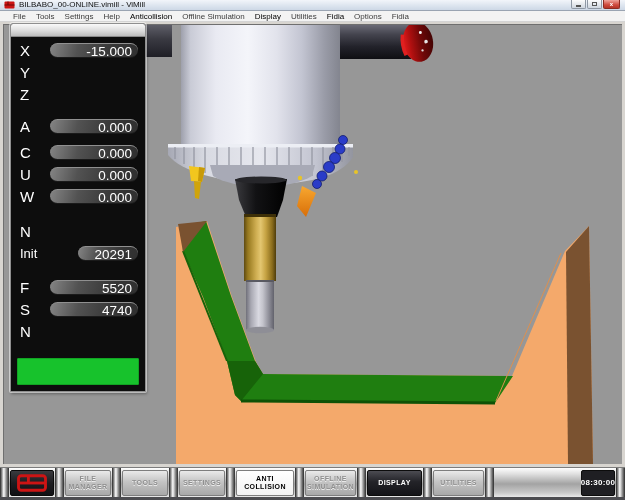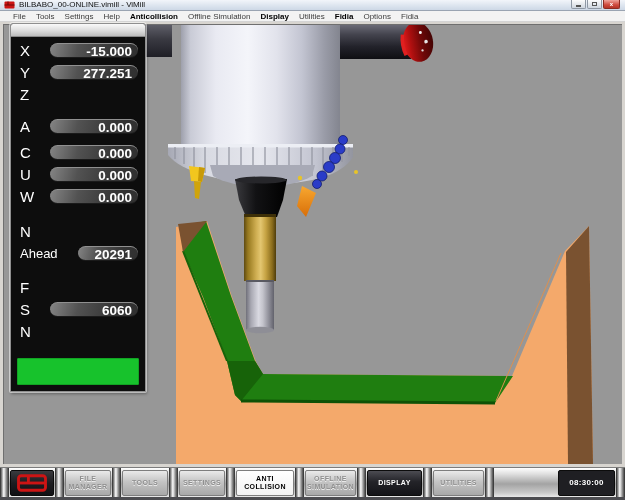--- a/index.html
+++ b/index.html
@@ -32,21 +32,21 @@
   }
   .win-btn .max-glyph{width:5px;height:4px;border:1px solid #555;}
   .win-btn .min-glyph{width:5px;height:2px;border-bottom:2px solid #555;margin-top:3px;}
   
   .menubar{
     position:absolute;left:0;top:11px;width:100%;height:11px;
     background:#f3f3f3;border-bottom:1px solid #d4d4d4;
     display:flex;align-items:center;padding-left:8px;
   }
   .menu-item{font-size:8px;color:#3c3c3c;padding:0 5px;white-space:nowrap;}
-  .menu-item.bold{font-weight:bold;color:#000;}
+  .menu-item.bold{font-weight:normal;color:#000;}
   
   .viewport{
     position:absolute;left:3px;top:24px;width:619px;height:440px;
     background:var(--viewport-bg,#979797);
     border-top:1px solid #6f6f6f;border-left:1px solid #6f6f6f;
     overflow:hidden;
   }
   .scene{position:absolute;left:-4px;top:-25px;width:625px;height:500px;}
   
   .dro-panel{
@@ -65,21 +65,21 @@
   .dro-row.gap-lg{margin-top:16px;}
   .dro-row.gap-md{margin-top:10px;}
   .dro-row.gap-n{margin-top:19px;}
   .dro-row.gap-f{margin-top:18px;}
   .dro-label{width:30px;font-size:15px;color:#fff;flex:0 0 auto;}
   .dro-row.label-wide .dro-label{width:58px;font-size:13px;}
   .dro-value{
     flex:1;height:15px;line-height:15px;border-radius:8px;
     background:linear-gradient(105deg,#858585,#525252 32%,#353535 72%,#303030);
     border-top:1px solid #909090;border-bottom:1px solid #1a1a1a;
-    color:#fff;font-size:13.5px;text-align:right;padding-right:6px;font-weight:bold;
+    color:#fff;font-size:13.5px;text-align:right;padding-right:6px;
   }
   .dro-status{
     height:27px;margin:19px 6px 0 6px;border-radius:1px;
     background:var(--status-green,#17c22c);
     border:1px solid #11a423;
   }
   
   .toolbar{
     position:absolute;left:0;top:467px;width:625px;height:30px;
     background:linear-gradient(180deg,#ffffff,#dddddd 22%,#a3a3a3 55%,#c9c9c9 85%,#e9e9e9);
@@ -103,21 +103,21 @@
   .tb-btn.white{background:linear-gradient(180deg,#ffffff,#f2f2f2);color:#000;text-shadow:none;}
   .tb-btn.dark{background:linear-gradient(180deg,#4c4c52,#232328 45%,#141418);color:#fff;text-shadow:none;border-color:#0c0c0c;}
   .tb-btn.clock{background:#1f1f23;color:#fff;font-size:8px;letter-spacing:.3px;text-shadow:none;border-color:#0c0c0c;}
   .tb-logo{
     width:44px;height:26px;margin:0 1px;flex:0 0 auto;border-radius:2px;
     background:linear-gradient(180deg,#3a3a3e,#1d1d21 50%,#101014);
     border:1px solid #0a0a0a;display:flex;align-items:center;justify-content:center;
   }
   .w-file-manager{width:46px;} .w-tools{width:46px;} .w-settings{width:46px;}
   .w-anti{width:58px;} .w-offline{width:51px;} .w-display{width:55px;}
-  .w-utilities{width:51px;} .w-clock{width:57px;}
+  .w-utilities{width:51px;} .w-clock{width:34px;}
   .bottom-edge{position:absolute;left:0;top:497px;width:625px;height:3px;background:#4c4c50;}
   .side-strip{position:absolute;top:24px;width:3px;height:440px;background:#d8d5d0;}
 </style>
 </head>
 <body>
 
 <div class="window">
 
   <div class="titlebar">
     <svg class="title-icon" viewBox="0 0 11 8">
@@ -295,21 +295,20 @@
 
   <div class="dro-panel">
     <div class="dro-header"></div>
     <div class="dro-rows">
         <div class="dro-row">
           <span class="dro-label">X</span>
           <span class="dro-value">-15.000</span>
         </div>
         <div class="dro-row">
           <span class="dro-label">Y</span>
-          <span class="dro-value">277.251</span>
         </div>
         <div class="dro-row">
           <span class="dro-label">Z</span>
         </div>
         <div class="dro-row gap-lg">
           <span class="dro-label">A</span>
           <span class="dro-value">0.000</span>
         </div>
         <div class="dro-row gap-md">
           <span class="dro-label">C</span>
@@ -320,29 +319,30 @@
           <span class="dro-value">0.000</span>
         </div>
         <div class="dro-row">
           <span class="dro-label">W</span>
           <span class="dro-value">0.000</span>
         </div>
         <div class="dro-row gap-n">
           <span class="dro-label">N</span>
         </div>
         <div class="dro-row label-wide">
-          <span class="dro-label">Ahead</span>
+          <span class="dro-label">Init</span>
           <span class="dro-value">20291</span>
         </div>
         <div class="dro-row gap-f">
           <span class="dro-label">F</span>
+          <span class="dro-value">5520</span>
         </div>
         <div class="dro-row">
           <span class="dro-label">S</span>
-          <span class="dro-value">6060</span>
+          <span class="dro-value">4740</span>
         </div>
         <div class="dro-row">
           <span class="dro-label">N</span>
         </div>
       </div>
     <div class="dro-status"></div>
   </div>
 
   <div class="toolbar">
     <div class="tb-sep"></div>

